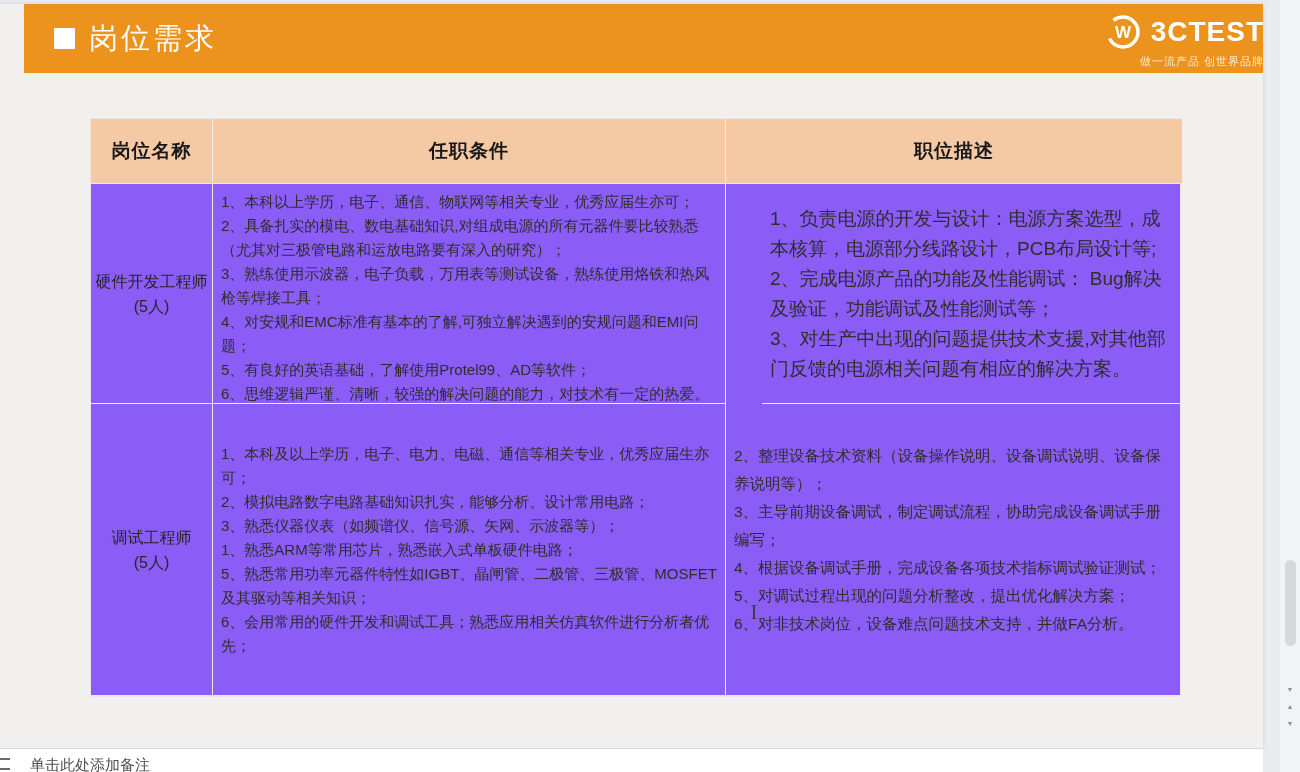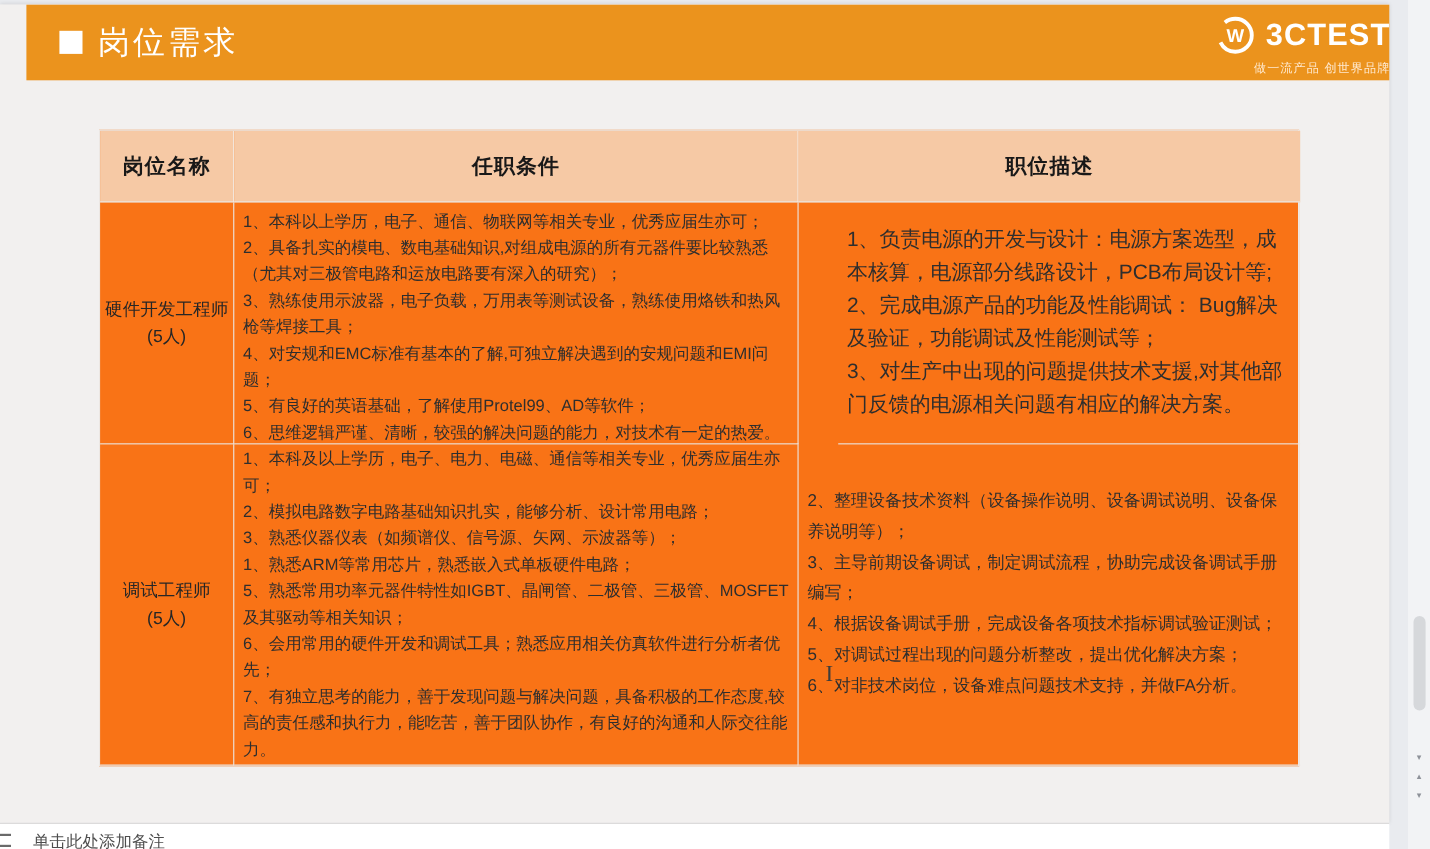--- a/index.html
+++ b/index.html
@@ -21,21 +21,21 @@
   
   .logo { position:absolute; right:23px; top:8px; text-align:right; color:#fff; }
   .logo-row { display:flex; align-items:center; gap:8px; justify-content:flex-end; }
   .logo-brand { font-size:28px; font-weight:bold; letter-spacing:1px; color:#fff; }
   .logo-tagline { font-size:11px; color:#ffe9cf; margin-top:2px; letter-spacing:1px; }
 
   
   .job-table { position:absolute; left:90px; top:114px; width:1091px;
     display:grid; grid-template-columns:122px 513px 456px;
     grid-template-rows:65px 220px 292px;
-    background:#f97316; border:1px solid #ece7e3; }
+    background:#8b5cf6; border:1px solid #ece7e3; }
   .cell { border-right:1px solid #ece7e3; border-bottom:1px solid #ece7e3;
     color:#2e2e2e; overflow:hidden; }
   .cell:nth-child(3n) { border-right:none; }
   .hdr { background:#F6C9A5; display:flex; align-items:center; justify-content:center;
     font-size:19px; font-weight:bold; color:#181818; letter-spacing:1px;
     border-right:1px solid #f3ede8; }
   .name-cell { display:flex; flex-direction:column; align-items:center; justify-content:center;
     text-align:center; font-size:16px; line-height:25px; color:#262626; }
   .txt-cell { padding:4px 8px; font-size:15px; }
   .txt-cell p { margin:0; }
@@ -115,21 +115,20 @@
       <div>调试工程师</div>
       <div>(5人)</div>
     </div>
     <div class="cell txt-cell r2req">
       <p>1、本科及以上学历，电子、电力、电磁、通信等相关专业，优秀应届生亦可；</p>
       <p>2、模拟电路数字电路基础知识扎实，能够分析、设计常用电路；</p>
       <p>3、熟悉仪器仪表（如频谱仪、信号源、矢网、示波器等）；</p>
       <p>1、熟悉ARM等常用芯片，熟悉嵌入式单板硬件电路；</p>
       <p>5、熟悉常用功率元器件特性如IGBT、晶闸管、二极管、三极管、MOSFET及其驱动等相关知识；</p>
       <p>6、会用常用的硬件开发和调试工具；熟悉应用相关仿真软件进行分析者优先；</p>
-      <p>7、有独立思考的能力，善于发现问题与解决问题，具备积极的工作态度,较高的责任感和执行力，能吃苦，善于团队协作，有良好的沟通和人际交往能力。</p>
     </div>
     <div class="cell txt-cell r2desc">
       <p>2、整理设备技术资料（设备操作说明、设备调试说明、设备保养说明等）；</p>
       <p>3、主导前期设备调试，制定调试流程，协助完成设备调试手册编写；</p>
       <p>4、根据设备调试手册，完成设备各项技术指标调试验证测试；</p>
       <p>5、对调试过程出现的问题分析整改，提出优化解决方案；</p>
       <p>6、对非技术岗位，设备难点问题技术支持，并做FA分析。</p>
     </div>
   </div>
 </div>

